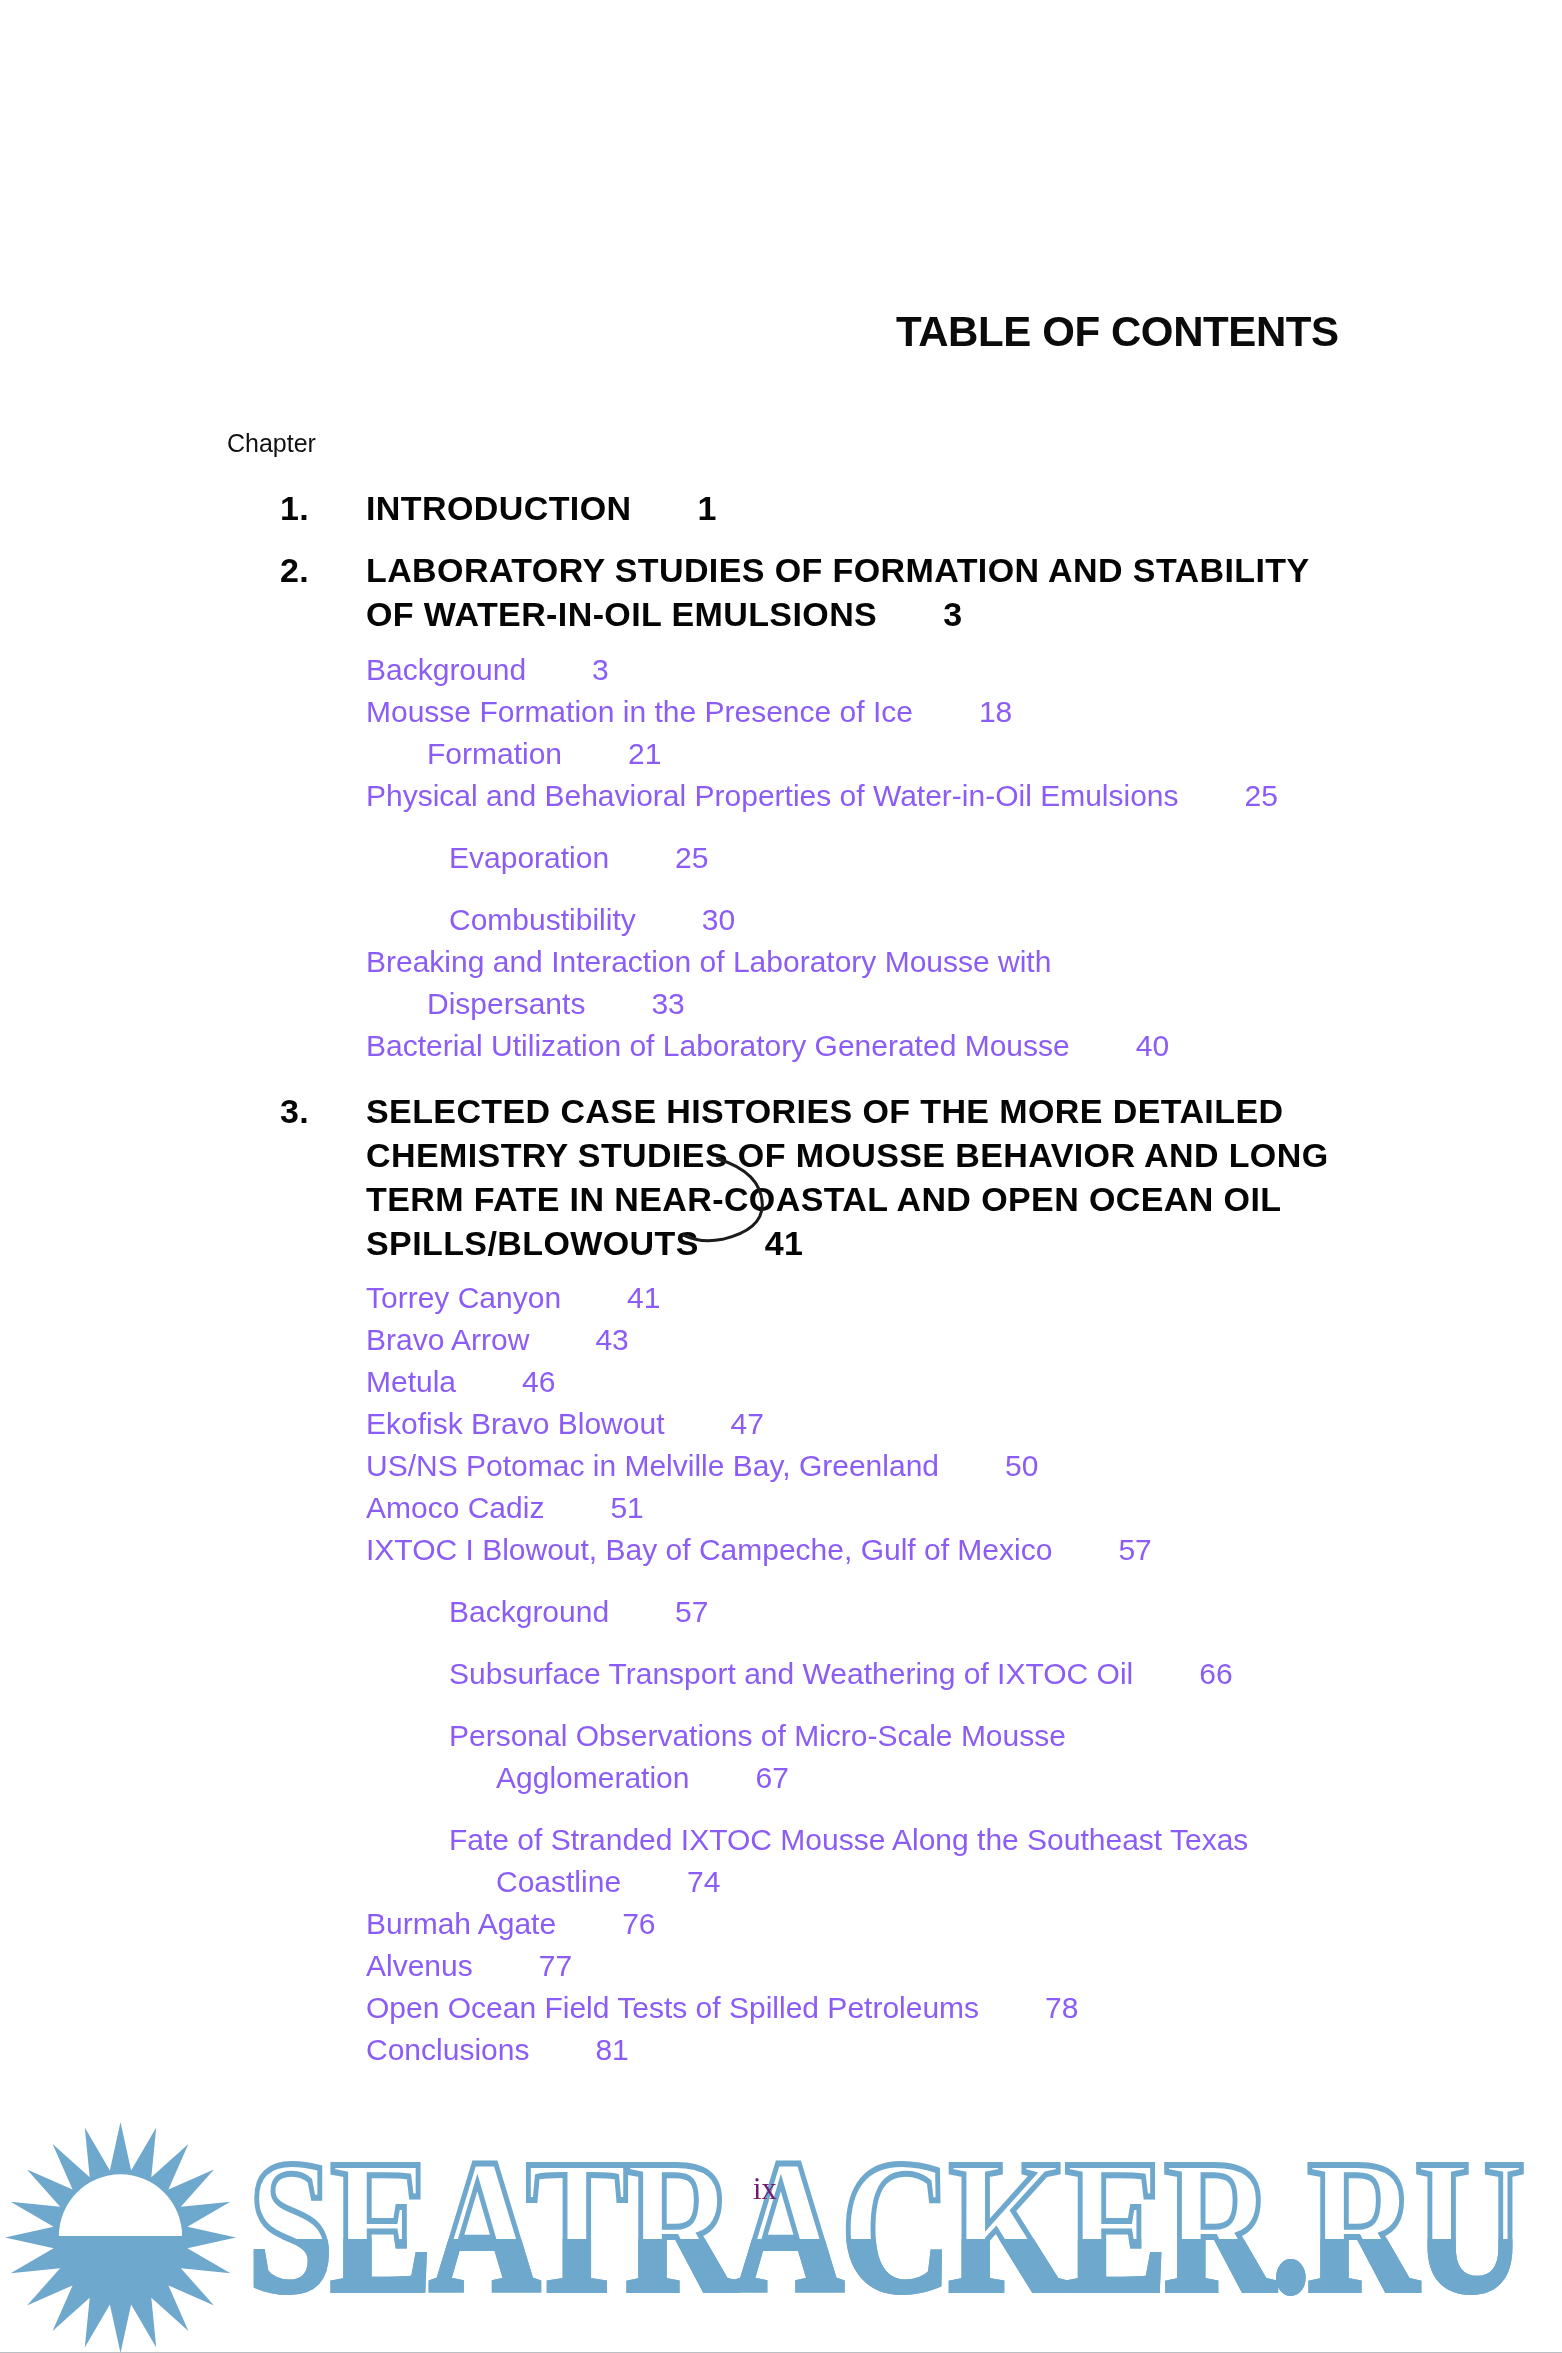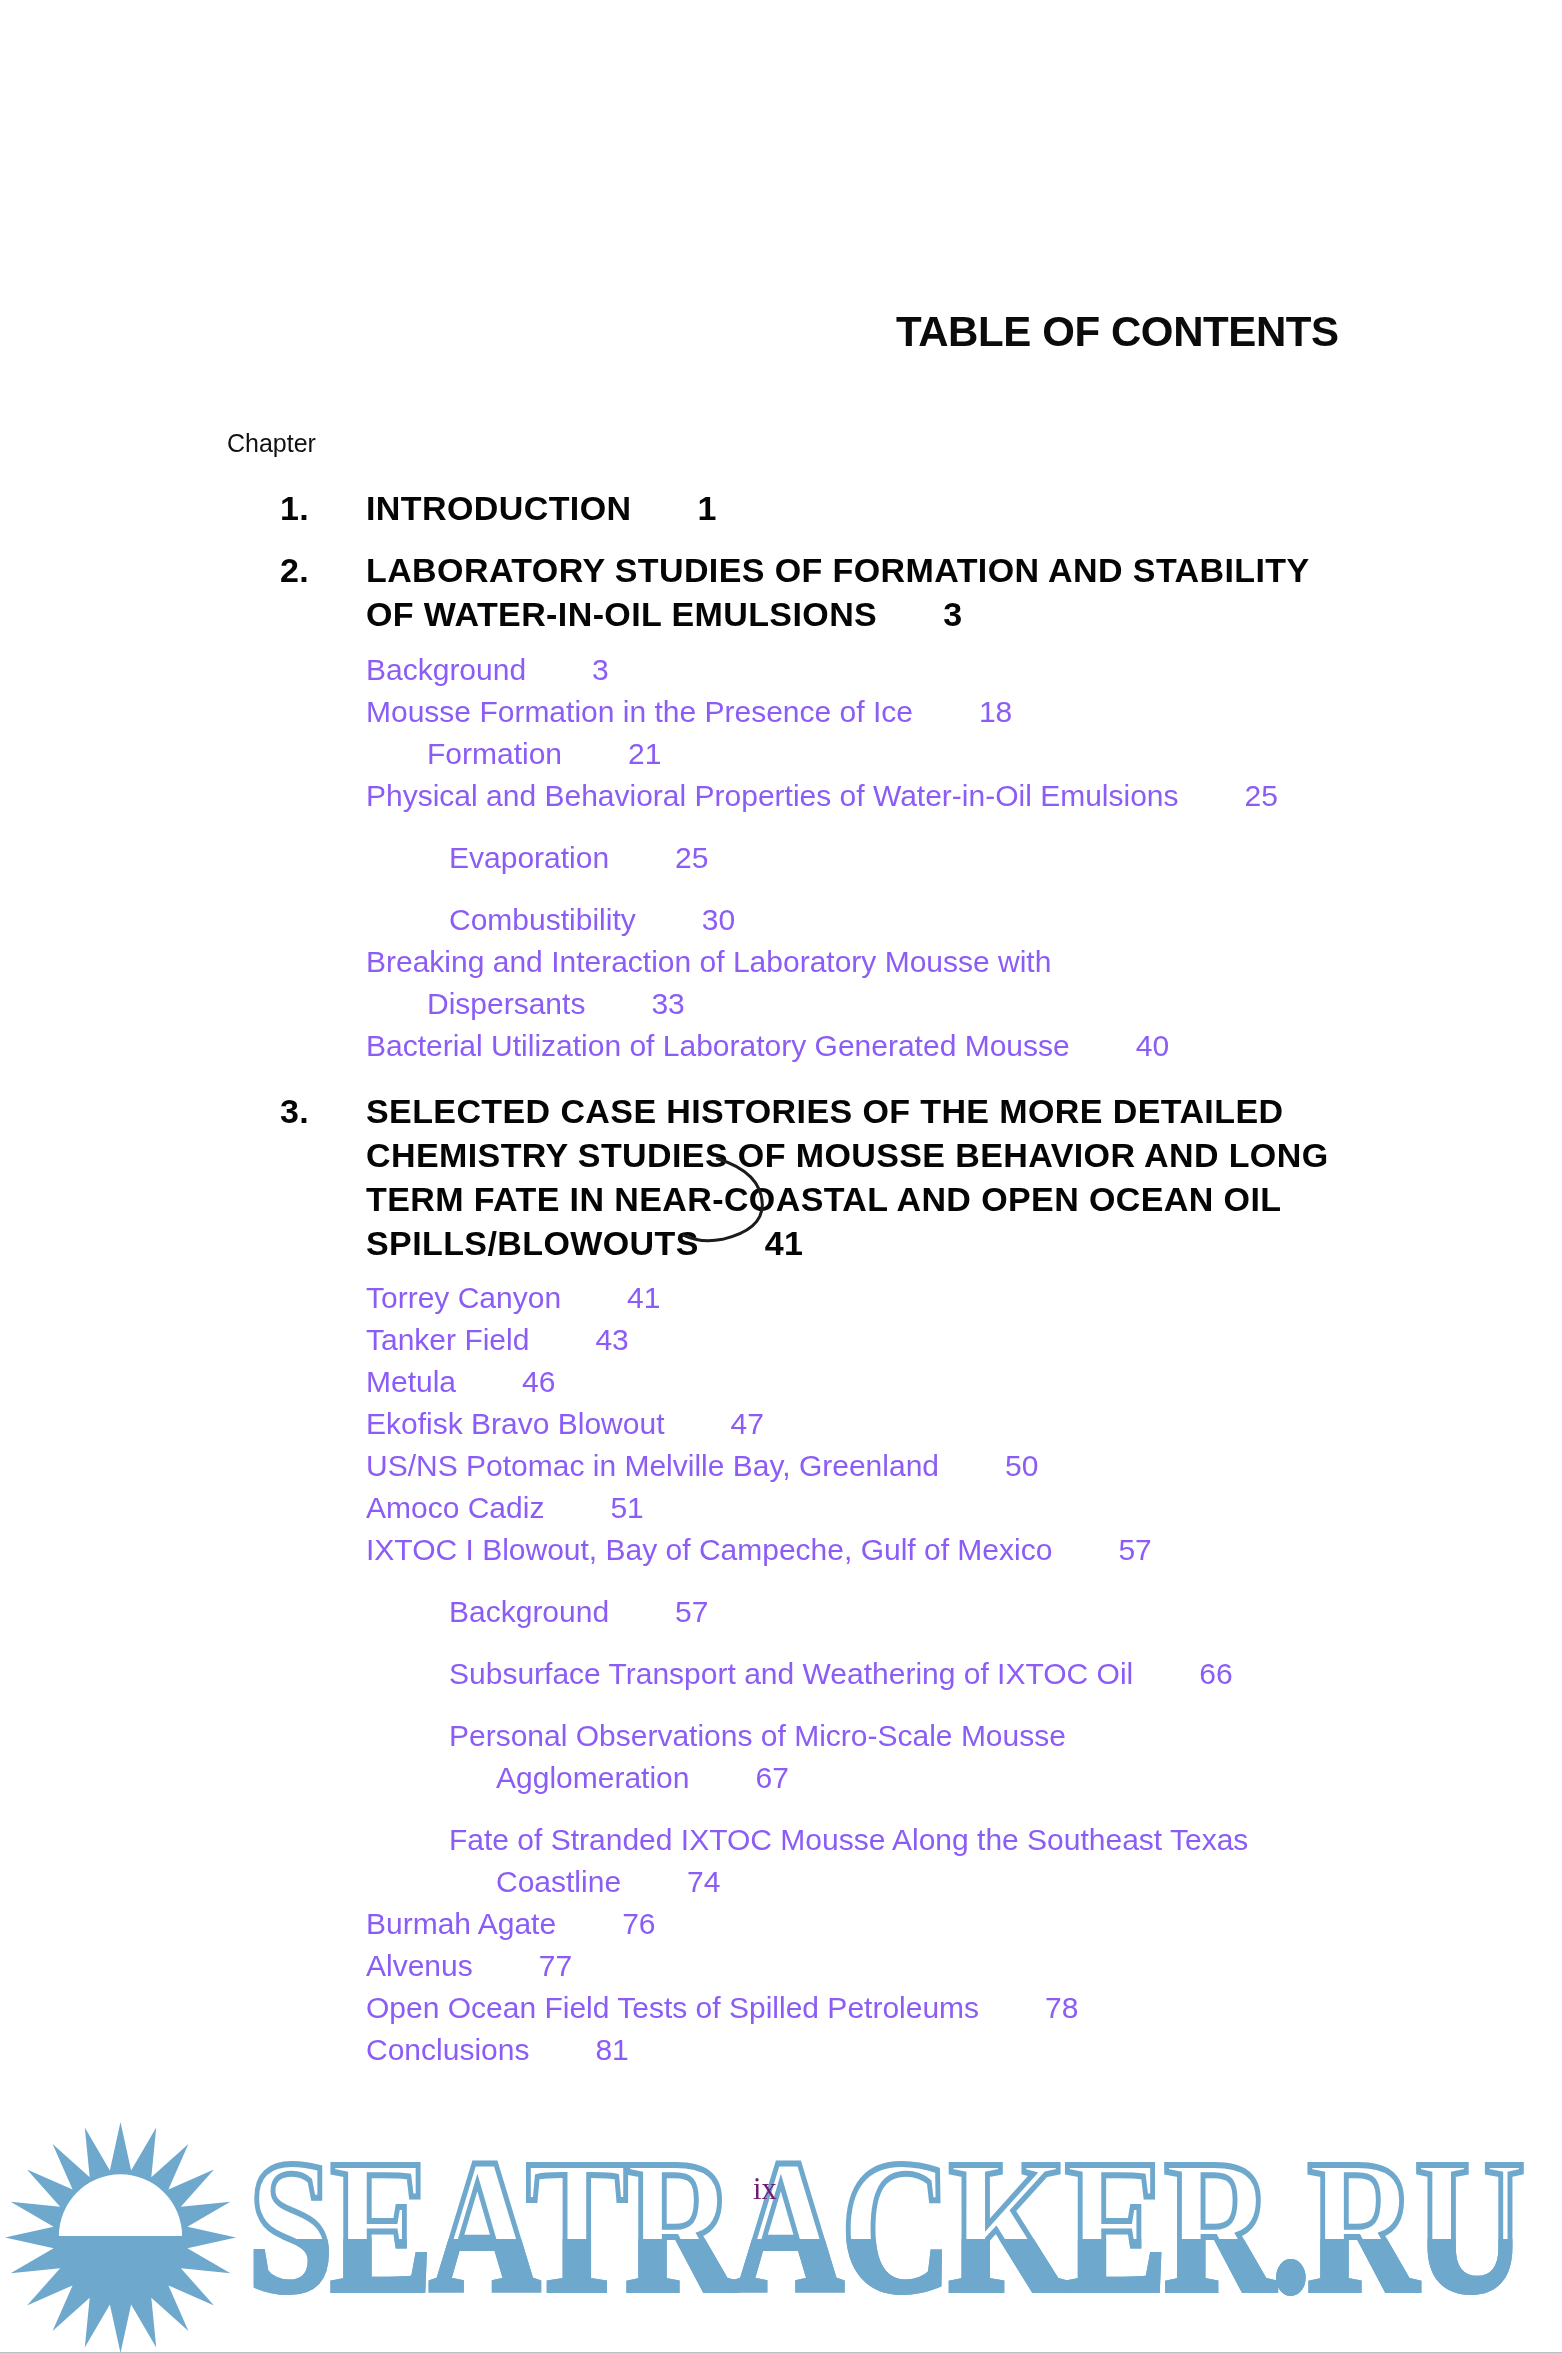--- a/index.html
+++ b/index.html
@@ -102,21 +102,21 @@
       <div class="row l1"><span>Breaking and Interaction of Laboratory Mousse with</span></div>
       <div class="row l1c"><span>Dispersants</span><span class="pg">33</span></div>
       <div class="row l1"><span>Bacterial Utilization of Laboratory Generated Mousse</span><span class="pg">40</span></div>
 
       <div class="row ch g3"><span class="num">3.</span><span>SELECTED CASE HISTORIES OF THE MORE DETAILED</span></div>
       <div class="row chc"><span>CHEMISTRY STUDIES OF MOUSSE BEHAVIOR AND LONG</span></div>
       <div class="row chc"><span>TERM FATE IN NEAR-COASTAL AND OPEN OCEAN OIL</span></div>
       <div class="row chc"><span>SPILLS/BLOWOUTS</span><span class="pg">41</span></div>
 
       <div class="row l1 g2"><span>Torrey Canyon</span><span class="pg">41</span></div>
-      <div class="row l1"><span>Tanker Field</span><span class="pg">43</span></div>
+      <div class="row l1"><span>Bravo Arrow</span><span class="pg">43</span></div>
       <div class="row l1"><span>Metula</span><span class="pg">46</span></div>
       <div class="row l1"><span>Ekofisk Bravo Blowout</span><span class="pg">47</span></div>
       <div class="row l1"><span>US/NS Potomac in Melville Bay, Greenland</span><span class="pg">50</span></div>
       <div class="row l1"><span>Amoco Cadiz</span><span class="pg">51</span></div>
       <div class="row l1"><span>IXTOC I Blowout, Bay of Campeche, Gulf of Mexico</span><span class="pg">57</span></div>
       <div class="row l2"><span>Background</span><span class="pg">57</span></div>
       <div class="row l2"><span>Subsurface Transport and Weathering of IXTOC Oil</span><span class="pg">66</span></div>
       <div class="row l2"><span>Personal Observations of Micro-Scale Mousse</span></div>
       <div class="row l2c"><span>Agglomeration</span><span class="pg">67</span></div>
       <div class="row l2"><span>Fate of Stranded IXTOC Mousse Along the Southeast Texas</span></div>

